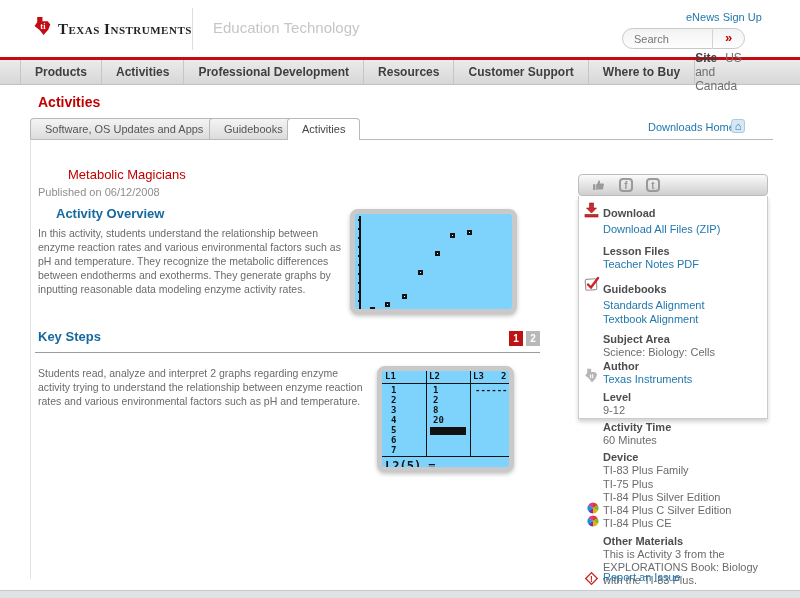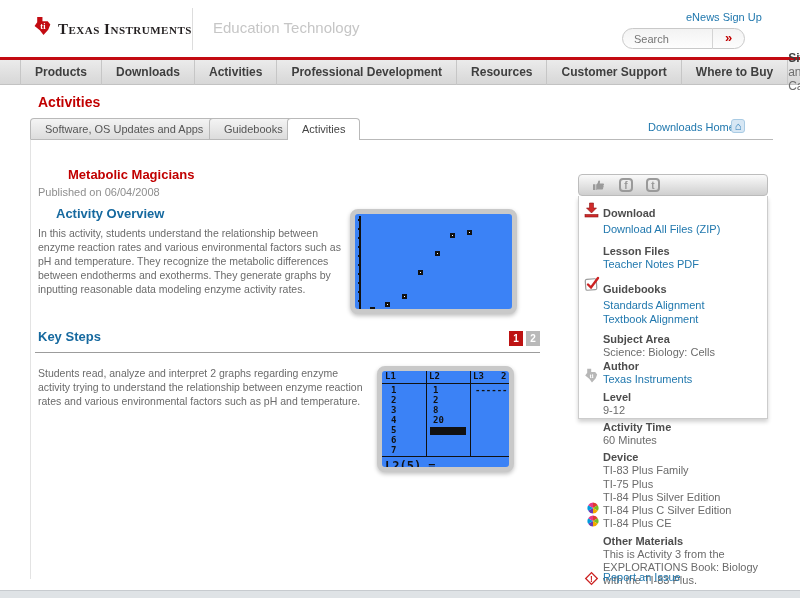--- a/index.html
+++ b/index.html
@@ -28,33 +28,33 @@
 
   
   #page-title { left:38px; top:94px; font-size:14px; font-weight:bold; color:#c10000; }
   .tab { position:absolute; top:118px; height:21px; line-height:21px; font-size:11px; color:#555; padding:0 14px; background:linear-gradient(#f4f4f4,#dcdcdc); border:1px solid #b9b9b9; border-bottom:none; border-radius:4px 4px 0 0; cursor:pointer; }
   .tab.active { background:#fff; color:#444; height:22px; z-index:3; }
   #downloads-home { left:648px; top:121px; font-size:11px; color:#2178ae; cursor:pointer; }
   #home-icon { left:731px; top:119px; width:14px; height:14px; background:#d7e7f4; border:1px solid #a9cbe4; border-radius:3px; color:#2a7ab5; font-size:11px; line-height:13px; text-align:center; cursor:pointer; }
   #content-box { left:30px; top:139px; width:743px; height:440px; border-top:1px solid #b9b9b9; border-left:1px solid #e3e3e3; background:#fff; }
 
   
-  #activity-title { left:38px; top:167px; font-size:13px; font-weight:bold; color:#c10000;padding-left:30px; }
+  #activity-title { left:38px; top:167px; font-size:13px; font-weight:normal; color:#c10000;padding-left:30px; }
   #published { left:38px; top:186px; font-size:11px; color:#8e8e8e; }
   #overview-heading { left:38px; top:206px; font-size:13px; font-weight:bold; color:#16699f;margin-left:18px; }
   #overview-text { left:38px; top:226px; width:318px; font-size:10.5px; color:#6b6b6b; line-height:14px; }
   #keysteps-heading { left:38px; top:329px; font-size:13px; font-weight:bold; color:#16699f; }
   .page-box { position:absolute; top:331px; width:14px; height:15px; font-size:10px; font-weight:bold; color:#fff; text-align:center; line-height:15px; cursor:pointer; }
   #page-box-1 { left:509px; background:#bd1313; }
   #page-box-2 { left:526px; background:#b9b9b9; }
   #keysteps-rule { left:35px; top:352px; width:505px; height:1px; background:#9c9c9c; }
   #keysteps-text { left:38px; top:366px; width:330px; font-size:10.5px; color:#6b6b6b; line-height:14px; }
 
   
-  .calc-frame { position:absolute; background:#3b82f6; border:5px solid #c9c9c9; border-radius:8px; box-shadow:0 2px 4px rgba(0,0,0,0.25); }
+  .calc-frame { position:absolute; background:#7dd3fc; border:5px solid #c9c9c9; border-radius:8px; box-shadow:0 2px 4px rgba(0,0,0,0.25); }
   #calc-scatter { left:350px; top:209px; width:167px; height:105px; }
   #calc-list { left:377px; top:366px; width:137px; height:106px; }
   .calc-screen { position:absolute; left:0; top:0; right:0; bottom:0; overflow:hidden; }
   
   .axis { position:absolute; background:#111; }
   .pt { position:absolute; width:5px; height:5px; border:2px solid #111; background:#fff; }
   .ytick { position:absolute; width:3px; height:2px; background:#111; }
   
   #calc-list { font-family:"DejaVu Sans Mono", monospace; font-weight:bold; color:#111; }
   .le-head { position:absolute; top:0; font-size:9px; }
@@ -94,39 +94,38 @@
   <a id="enews-link" class="abs">eNews Sign Up</a>
   <div id="search-box" class="abs">
     <input id="search-input" type="text" placeholder="Search" style="">
     <div id="search-btn">»</div>
   </div>
 </div>
 <div id="red-rule" class="abs"></div>
 
 <div id="navbar" class="abs">
   <div class="nav-item">Products</div>
-  <div class="nav-item">Downloads</div>
   <div class="nav-item">Activities</div>
   <div class="nav-item">Professional Development</div>
   <div class="nav-item">Resources</div>
   <div class="nav-item">Customer Support</div>
   <div class="nav-item">Where to Buy</div>
   <div id="nav-right"><b>Site</b><span>US and Canada</span></div>
 </div>
 
 <div id="page-title" class="abs">Activities</div>
 <div class="tab" style="left:30px;">Software, OS Updates and Apps</div>
 <div class="tab" style="left:209px;">Guidebooks</div>
 <div class="tab active" style="left:287px;">Activities</div>
 <a id="downloads-home" class="abs">Downloads Home</a>
 <div id="home-icon" class="abs">⌂</div>
 <div id="content-box" class="abs"></div>
 
 <div id="activity-title" class="abs">Metabolic Magicians</div>
-<div id="published" class="abs">Published on 06/04/2008</div>
+<div id="published" class="abs">Published on 06/12/2008</div>
 <div id="overview-heading" class="abs">Activity Overview</div>
 <div id="overview-text" class="abs">In this activity, students understand the relationship between enzyme reaction rates and various environmental factors such as pH and temperature. They recognize the metabolic differences between endotherms and exotherms. They generate graphs by inputting reasonable data modeling enzyme activity rates.</div>
 
 <div id="keysteps-heading" class="abs">Key Steps</div>
 <div id="page-box-1" class="page-box">1</div>
 <div id="page-box-2" class="page-box">2</div>
 <div id="keysteps-rule" class="abs"></div>
 <div id="keysteps-text" class="abs">Students read, analyze and interpret 2 graphs regarding enzyme activity trying to understand the relationship between enzyme reaction rates and various environmental factors such as pH and temperature.</div>
 
 <div id="calc-scatter" class="calc-frame">

